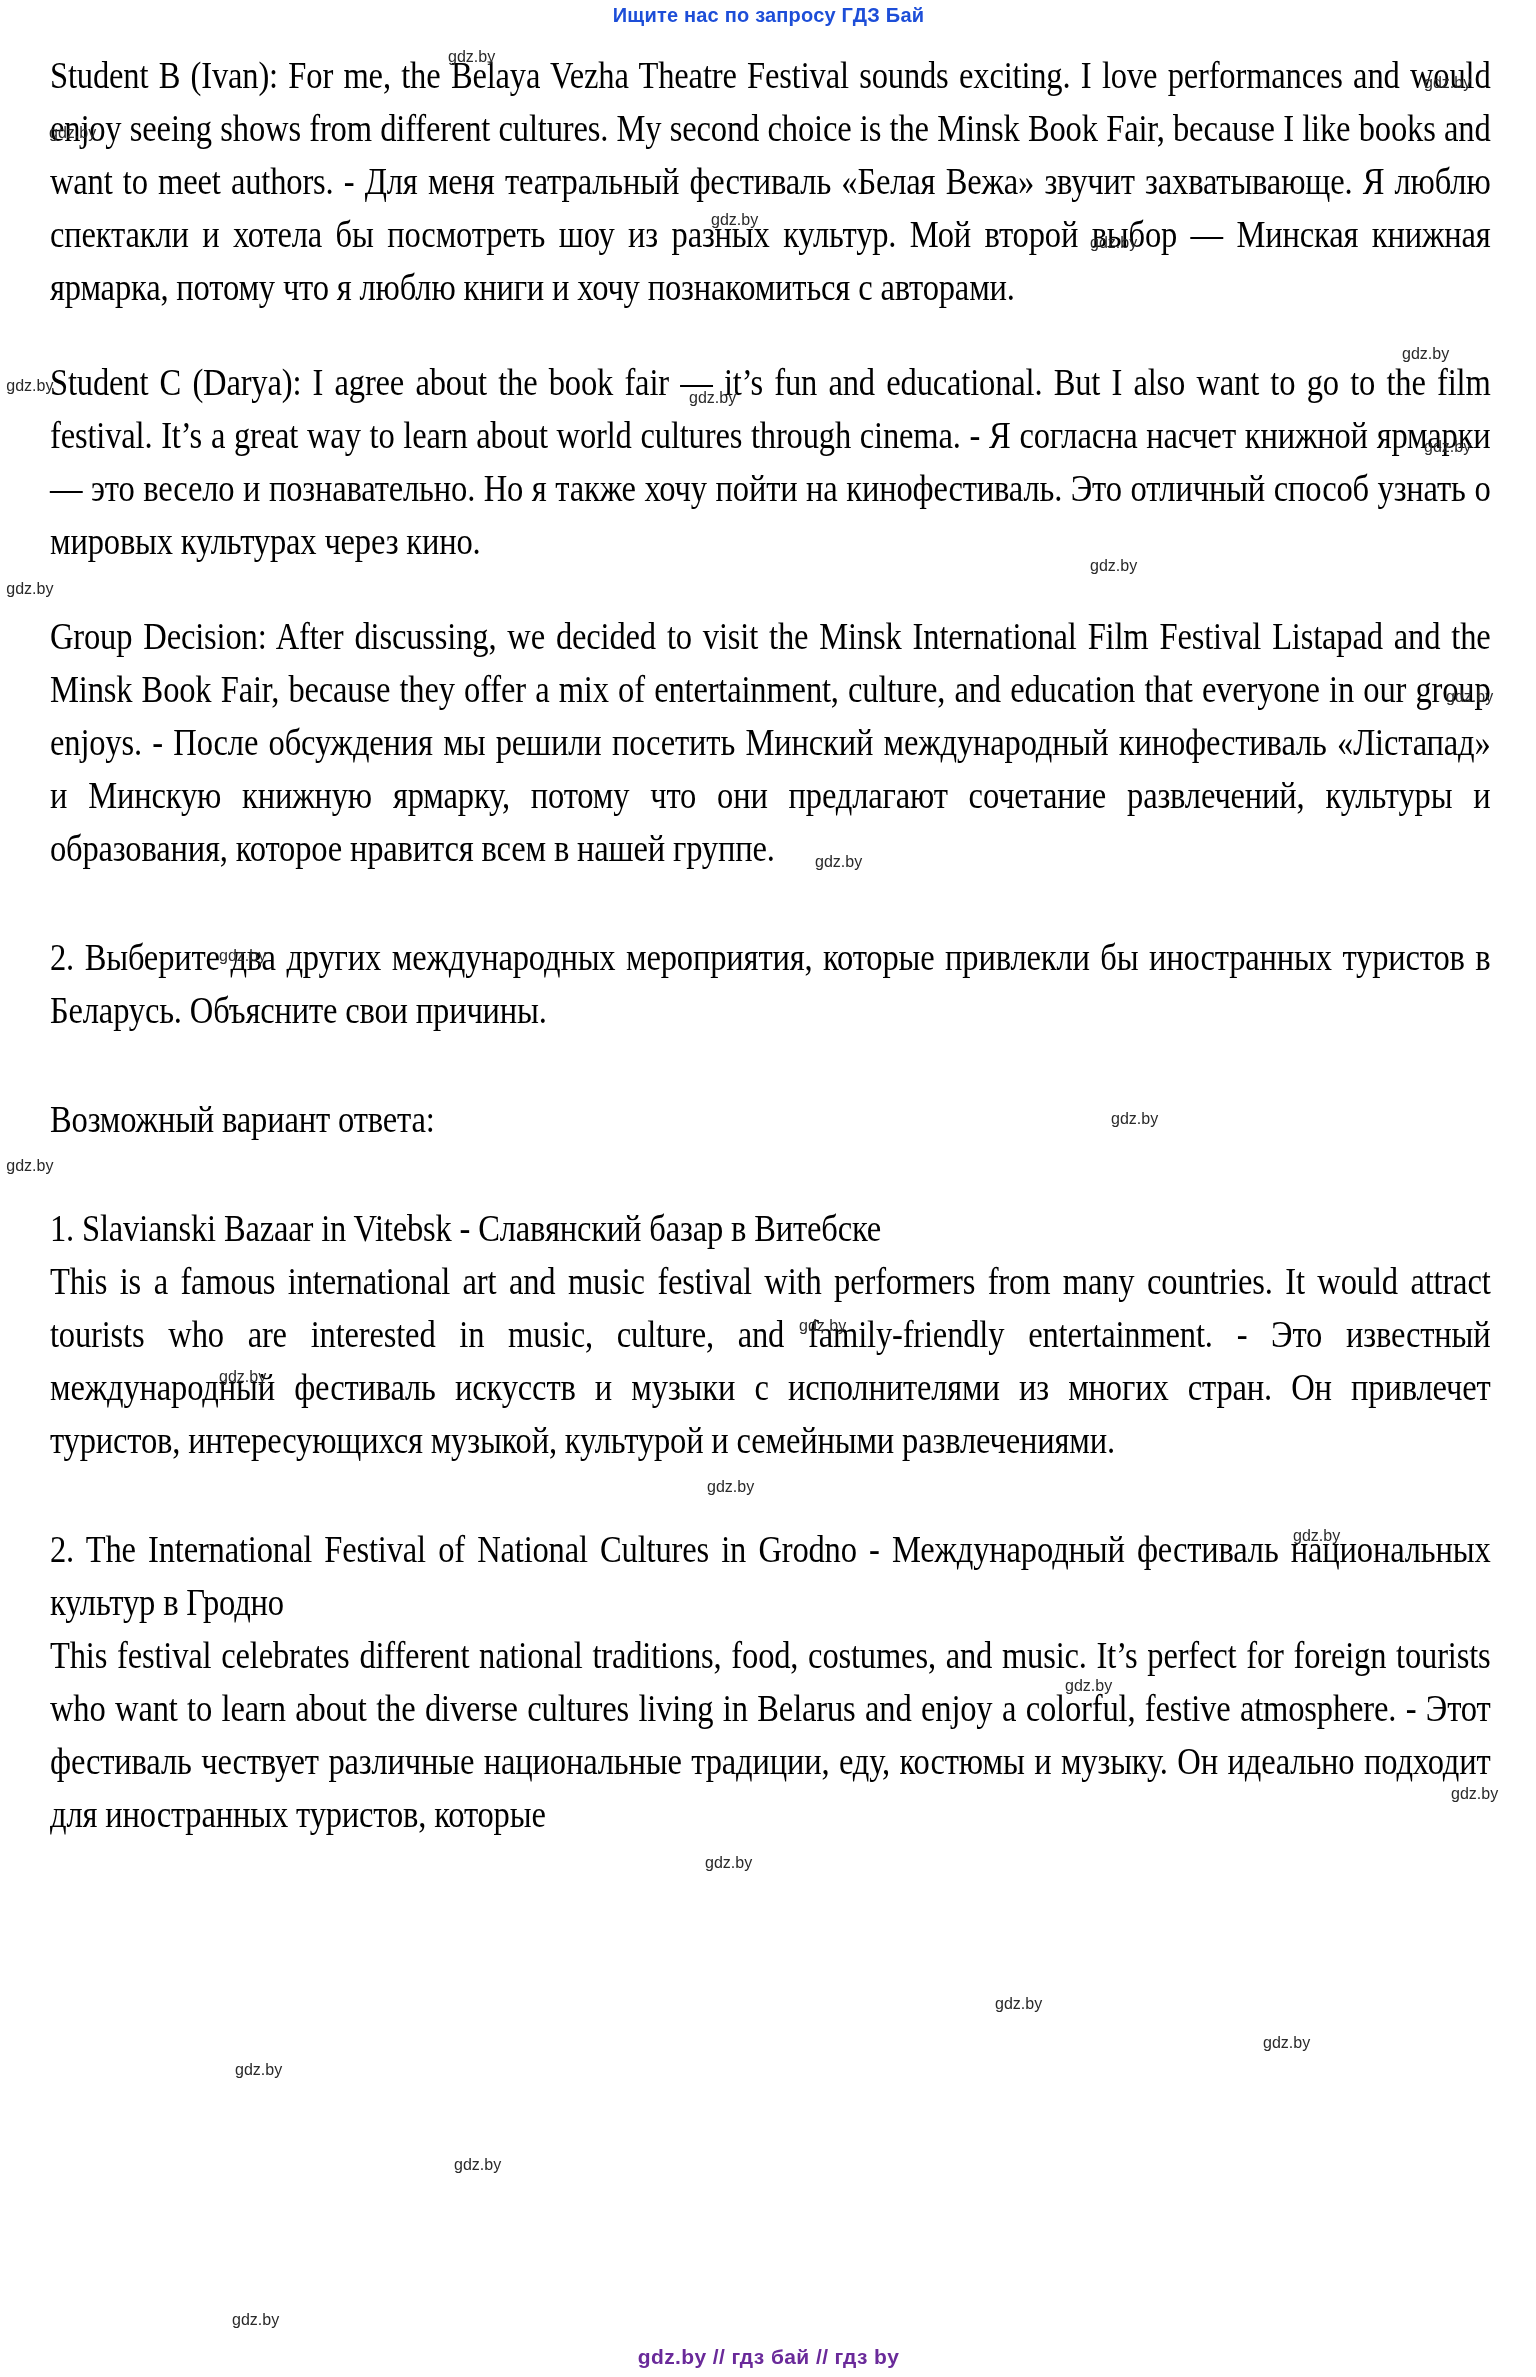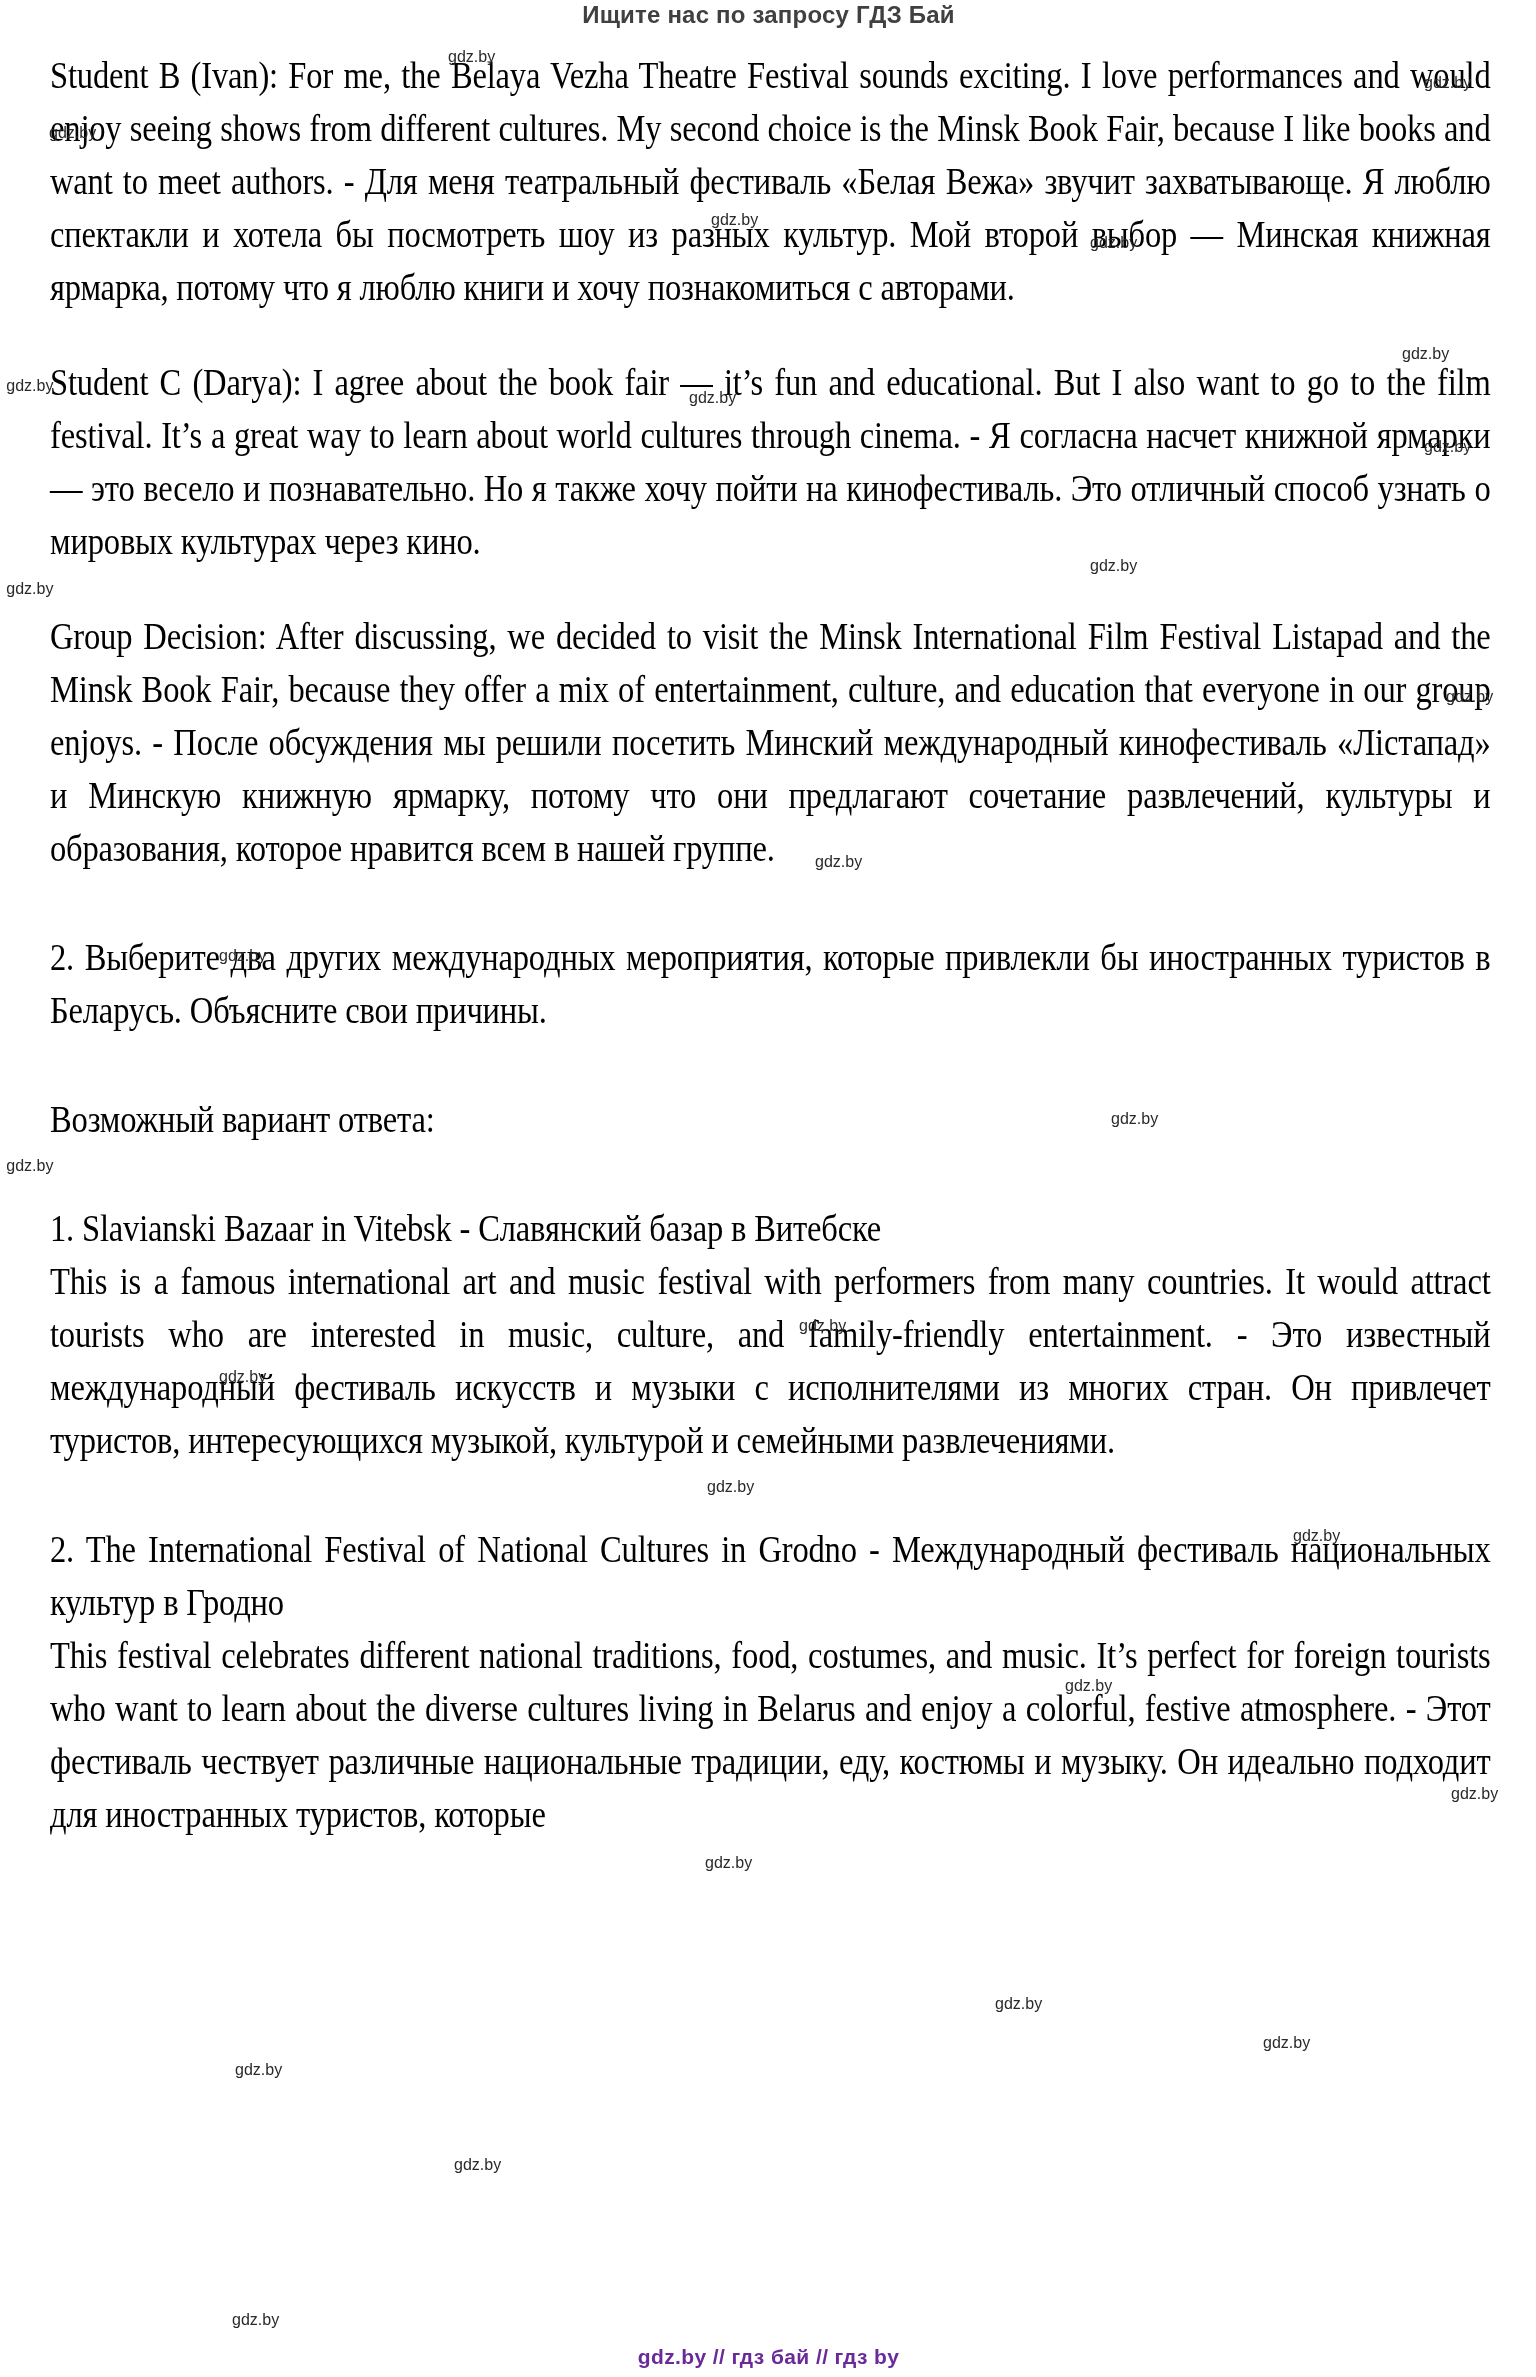--- a/index.html
+++ b/index.html
@@ -24,23 +24,23 @@
 
   
   .header-banner {
     position: absolute;
     top: 0px;
     left: 0;
     width: 100%;
     text-align: center;
     font-family: "Liberation Sans", "DejaVu Sans", sans-serif;
     font-weight: bold;
-    font-size: 24px;
+    font-size: 20px;
     letter-spacing: 0.2px;
-    color: #404040;
+    color: #1d4ed8;
     line-height: 30px;
     white-space: nowrap;
   }
 
   
   .column {
     position: absolute;
     left: 50px;
     top: 49px;
     width: 1441px;

